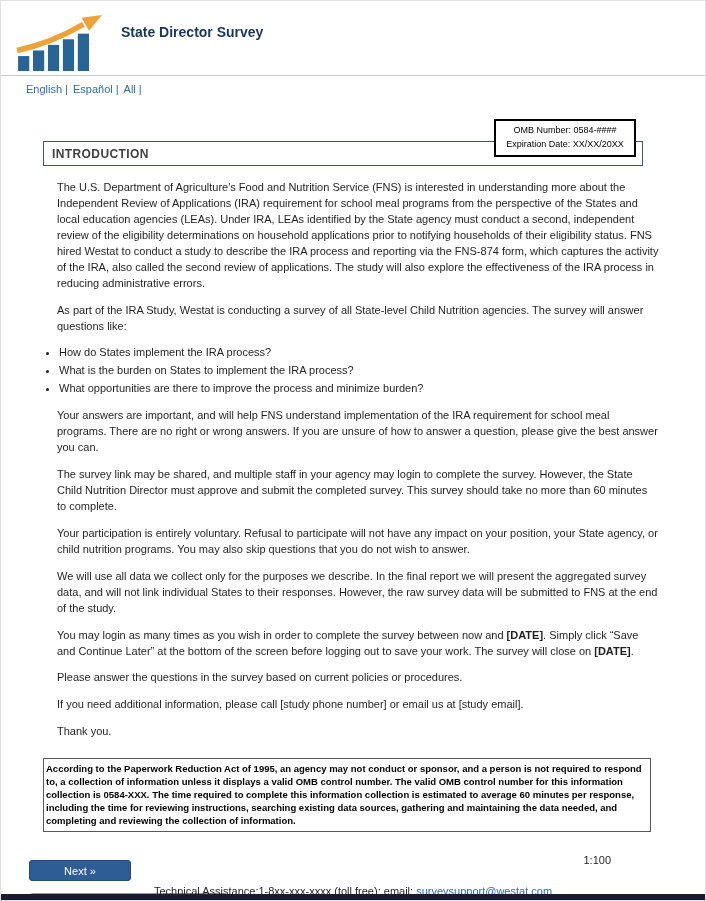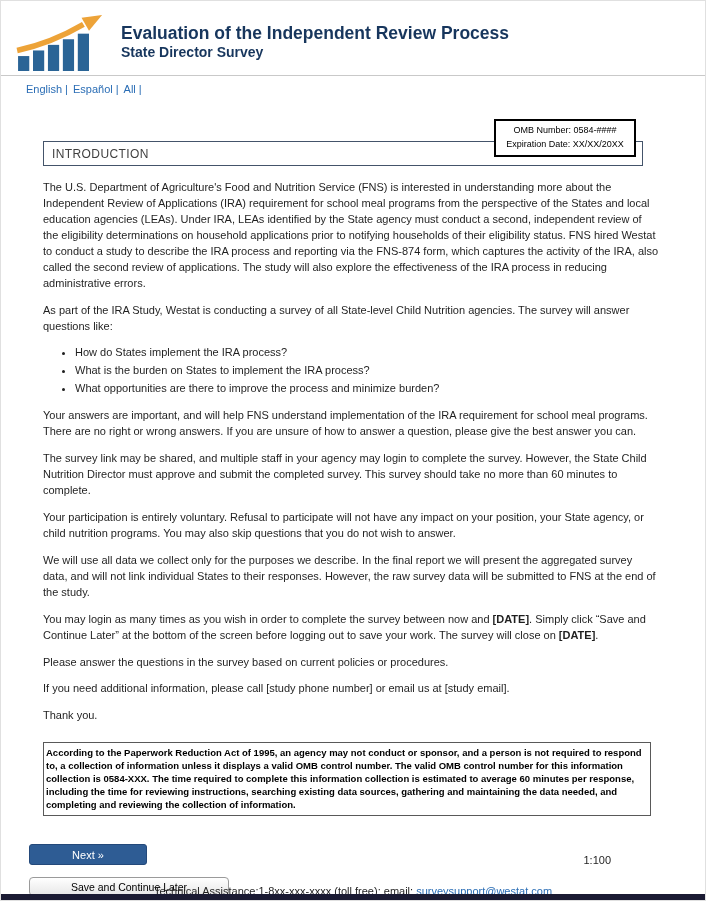--- a/index.html
+++ b/index.html
@@ -22,35 +22,35 @@
   
   .omb-box {
     position:absolute; top:118px; right:69px; width:126px;
     border:2px solid #000; padding:3px 6px; font-size:9px; line-height:1.55; color:#000;
     background:#fff;
     text-align:center;
   }
   
   .section-header {
     margin:46px 62px 0 42px; border:1px solid #44546a;
-    padding:5px 7px 4px 8px; font-size:12px; color:#3f3f3f; letter-spacing:0.4px;
+    padding:5px 7px 4px 8px; font-size:12px; color:#3f3f3f; letter-spacing:0.4px;font-weight:bold;
   }
   
   .content { margin:14px 46px 0 42px; font-size:11px; color:#1f1f1f; line-height:1.45; }
-  .content p { margin:0 0 11px 0; }
+  .content p { margin:0 0 11px 14px; }
   .content ul { margin:0 0 11px 16px; padding:0; }
-  .content li { margin:0 0 2px 16px; }
+  .content li { margin:0 0 2px 0; }
   .content .b { font-weight:bold; }
   .pra-box {
     margin:18px 8px 0 0; border:1px solid #595959; padding:4px 2px;
     font-size:9.5px; font-weight:bold; line-height:1.35; color:#000;
   }
   
   .btn-next {
-    display:block; margin:28px 0 0 28px; width:118px; height:21px;
+    display:block; margin:28px 0 0 28px; width:102px; height:21px;
     background:#2e5c94; color:#fff; border:1px solid #24497a; border-radius:3px;
     font-size:11px; font-family:"Liberation Sans", sans-serif; cursor:pointer; text-align:center;
   }
   .btn-save {
     display:block; margin:12px 0 0 28px; width:200px; height:19px;
     background:linear-gradient(#ffffff,#e7e7e7); color:#000; border:1px solid #9a9a9a; border-radius:4px;
     font-size:10.5px; font-family:"Liberation Sans", sans-serif; cursor:pointer; text-align:center;
   }
   .page-counter { position:absolute; top:853px; right:94px; font-size:11px; color:#1f1f1f; }
   
@@ -69,21 +69,20 @@
         <rect x="2" y="44" width="12" height="16" fill="#2a6496"></rect>
         <rect x="18" y="38" width="12" height="22" fill="#2a6496"></rect>
         <rect x="34" y="32" width="12" height="28" fill="#2a6496"></rect>
         <rect x="50" y="26" width="12" height="34" fill="#2a6496"></rect>
         <rect x="66" y="20" width="12" height="40" fill="#2a6496"></rect>
         <path d="M1 38 C 24 33, 48 24, 72 10" stroke="#eda338" stroke-width="6" fill="none"></path>
         <polygon points="92,0 70,3 78,17" fill="#eda338"></polygon>
       </svg>
     </div>
     <div class="titles">
-      <h1 class="title">Evaluation of the Independent Review Process</h1>
       <h2 class="subtitle">State Director Survey</h2>
     </div>
   </div>
   <hr class="header-rule">
 
   <nav class="langbar">
     <a>English</a><span class="sep">|</span><a>Español</a><span class="sep">|</span><a>All</a><span class="sep">|</span>
   </nav>
 
   <div class="omb-box">

